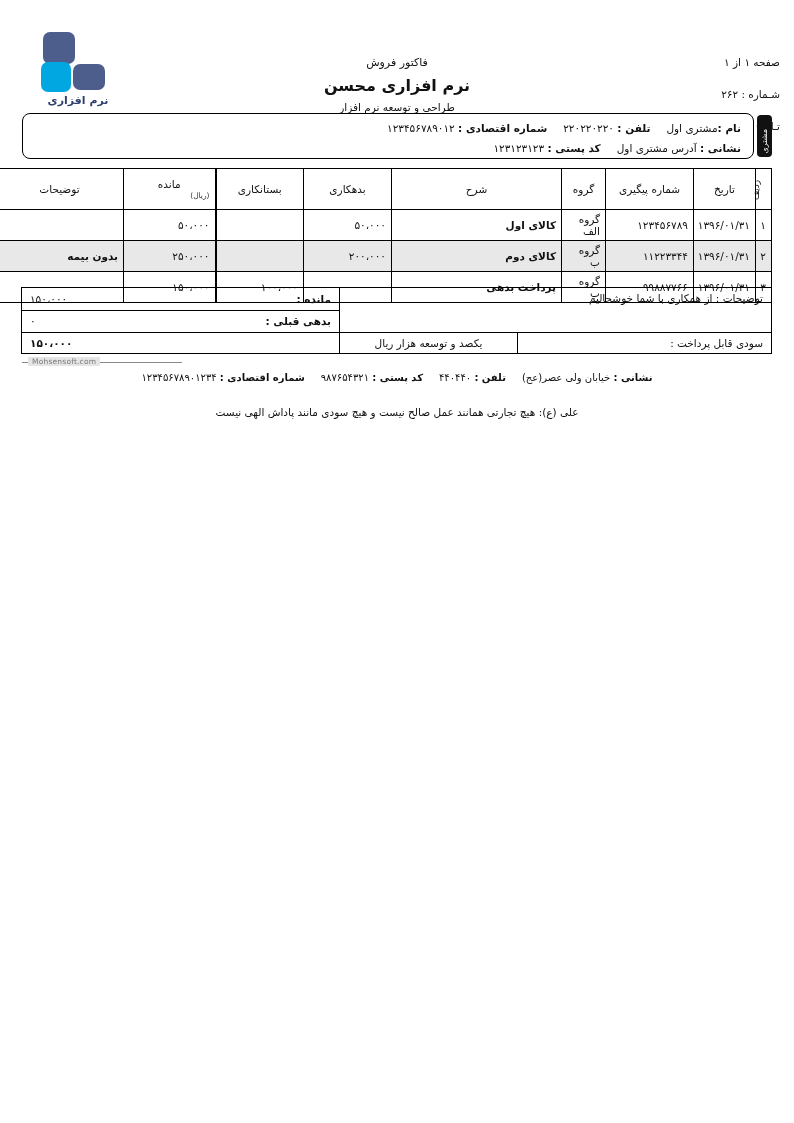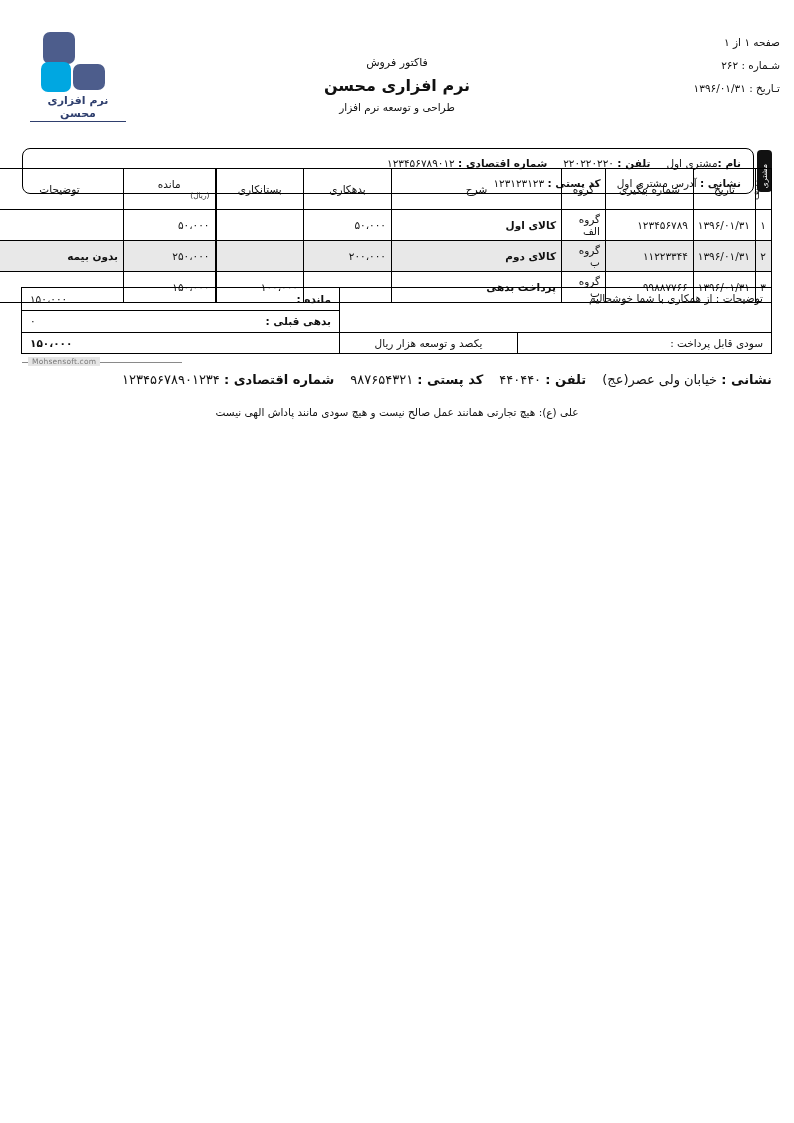--- a/index.html
+++ b/index.html
@@ -38,21 +38,21 @@
     position: absolute;
     top: 8px;
     right: 14px;
     width: 160px;
     text-align: right;
     direction: rtl;
     font-size: 10.5px;
     color: #111;
     letter-spacing: .2px;
   }
-  .meta div { margin-bottom: 11px; white-space: nowrap; }
+  .meta div { margin-bottom: 11px; white-space: nowrap; margin-top: 20px; }
 
   .title-block {
     position: absolute;
     top: 4px;
     right: 0;
     left: 0;
     text-align: center;
     direction: rtl;
     margin-top: 24px;
   }
@@ -102,21 +102,20 @@
     margin-left: auto;
   }
 
   
   .cust-wrap {
     position: absolute;
     top: 113px;
     right: 22px;
     left: 22px;
     height: 48px;
-    margin-top: 35px;
   }
   .cust-box {
     position: absolute;
     top: 0;
     right: 18px;
     left: 0;
     height: 46px;
     border: 1.4px solid #000;
     border-radius: 8px;
     background: #fff;
@@ -257,23 +256,23 @@
     height: 1px;
     background: #8a8a8a;
   }
 
   
   .footer-addr {
     position: absolute;
     top: 372px;
     right: 22px;
     left: 22px;
-    text-align: right;
-    direction: rtl;
-    font-size: 13px;
+    text-align: center;
+    direction: rtl;
+    font-size: 10px;
     color: #111;
     white-space: nowrap;
   }
   .footer-addr .sp { display: inline-block; width: 16px; }
   .footer-quote {
     position: absolute;
     top: 406px;
     right: 22px;
     left: 22px;
     text-align: center;

